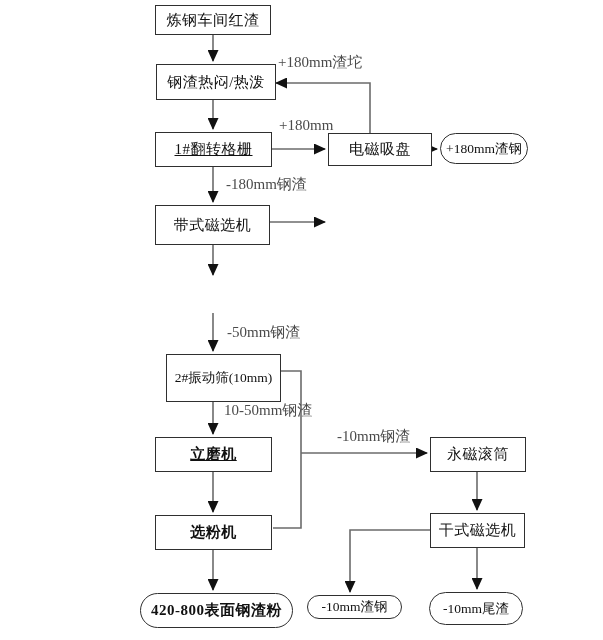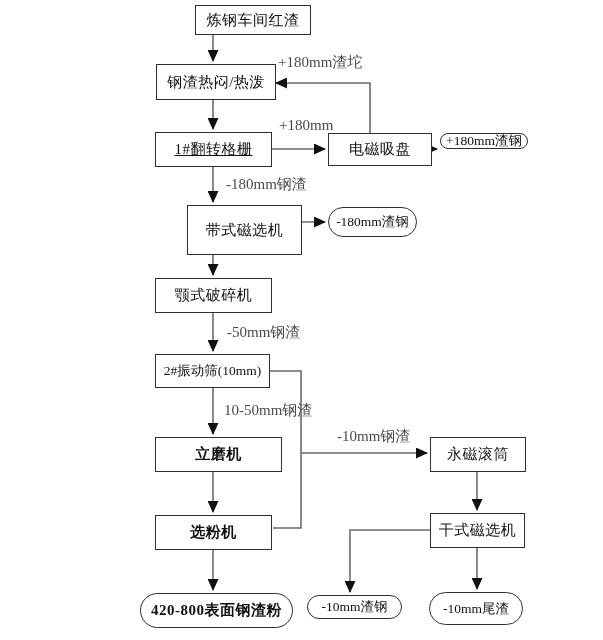--- a/index.html
+++ b/index.html
@@ -68,34 +68,32 @@
       <polyline points="270,371 301,371 301,528 273,528"></polyline>
       <line x1="301" y1="453" x2="427" y2="453" marker-end="url(#arrow)"></line>
       <line x1="213" y1="472" x2="213" y2="512" marker-end="url(#arrow)"></line>
       <line x1="213" y1="550" x2="213" y2="590" marker-end="url(#arrow)"></line>
       <line x1="477" y1="472" x2="477" y2="510" marker-end="url(#arrow)"></line>
       <line x1="477" y1="548" x2="477" y2="589" marker-end="url(#arrow)"></line>
       <polyline points="430,530 350,530 350,592" marker-end="url(#arrow)"></polyline>
     </g>
   </svg>
 
-  <div class="node" style="left:155px; top:5px;   width:116px; height:30px;margin-left:40px;">炼钢车间红渣</div>
+  <div class="node" style="left:155px; top:5px;   width:116px; height:30px;">炼钢车间红渣</div>
   <div class="node" style="left:156px; top:64px;  width:120px; height:36px;">钢渣热闷/热泼</div>
   <div class="node" style="left:155px; top:132px; width:117px; height:35px;text-decoration:underline;">1#翻转格栅</div>
   <div class="node" style="left:328px; top:133px; width:104px;  height:33px;">电磁吸盘</div>
-  <div class="node" style="left:155px; top:205px; width:115px; height:50px;margin-left:32px;">带式磁选机</div>
-  <div class="node" style="left:155px; top:278px; width:117px; height:35px;">颚式破碎机</div>
-  <div class="node small" style="left:155px; top:354px; width:115px; height:34px;">2#振动筛(10mm)</div>
-  <div class="node bold" style="left:155px; top:437px; width:127px; height:35px;">立磨机</div>
+  <div class="node" style="left:155px; top:205px; width:115px; height:40px;">带式磁选机</div>
+  <div class="node small" style="left:166px; top:354px; width:115px; height:48px;">2#振动筛(10mm)</div>
+  <div class="node bold" style="left:155px; top:437px; width:117px; height:35px;text-decoration:underline;">立磨机</div>
   <div class="node" style="left:430px; top:437px; width:96px;  height:35px;">永磁滚筒</div>
   <div class="node bold" style="left:155px; top:515px; width:117px; height:35px;">选粉机</div>
   <div class="node" style="left:430px; top:513px; width:95px;  height:35px;">干式磁选机</div>
 
-  <div class="node stadium small" style="left:440px; top:133px; width:88px; height:16px;">+180mm渣钢</div>
-  <div class="node stadium small" style="left:328px; top:207px; width:89px; height:30px;">-180mm渣钢</div>
+  <div class="node stadium small" style="left:440px; top:133px; width:88px; height:31px;">+180mm渣钢</div>
   <div class="node stadium bold" style="left:140px; top:593px; width:153px; height:35px;">420-800表面钢渣粉</div>
   <div class="node stadium small" style="left:307px; top:595px; width:95px; height:24px;">-10mm渣钢</div>
   <div class="node stadium small" style="left:429px; top:592px; width:94px; height:33px;">-10mm尾渣</div>
 
   <div class="edge-label" style="left:278px; top:53px;">+180mm渣坨</div>
   <div class="edge-label" style="left:279px; top:117px;">+180mm</div>
   <div class="edge-label" style="left:226px; top:175px;">-180mm钢渣</div>
   <div class="edge-label" style="left:227px; top:323px;">-50mm钢渣</div>
   <div class="edge-label" style="left:224px; top:401px;text-align:right;">10-50mm钢渣</div>
   <div class="edge-label" style="left:337px; top:427px;">-10mm钢渣</div>

